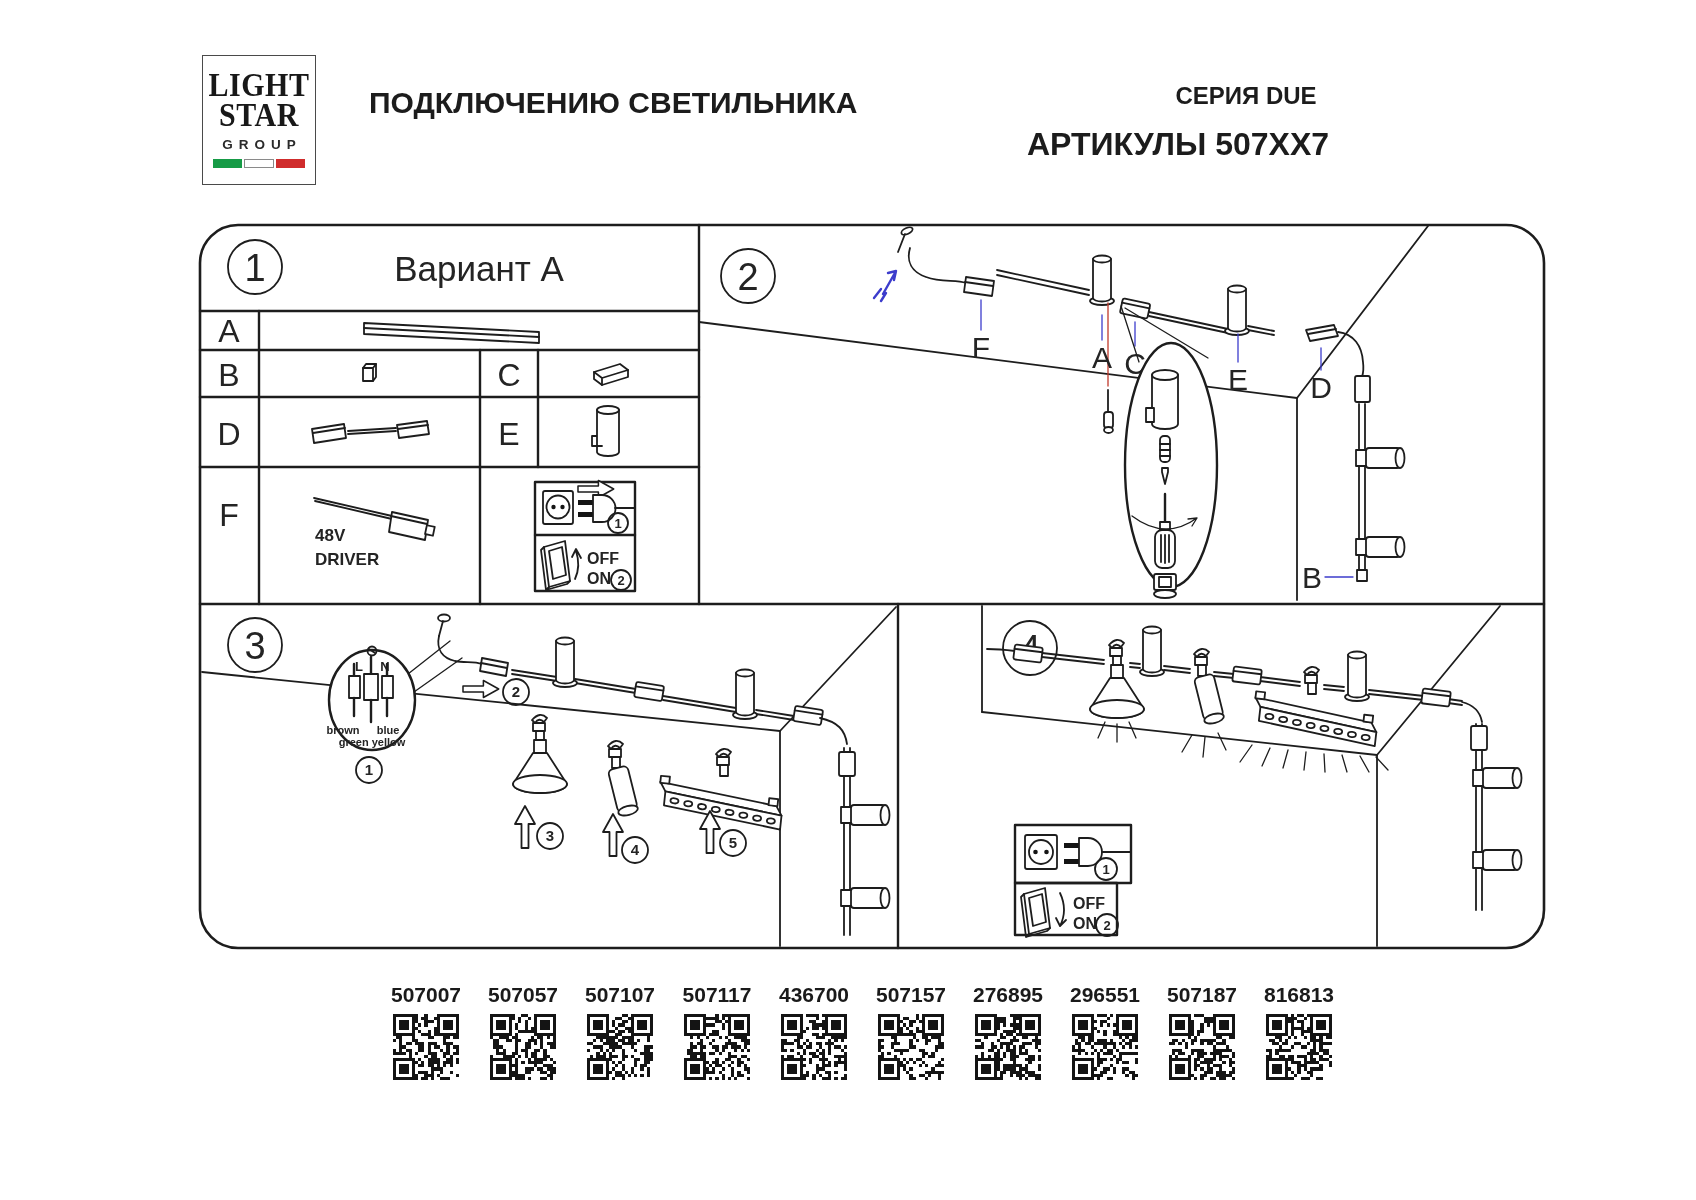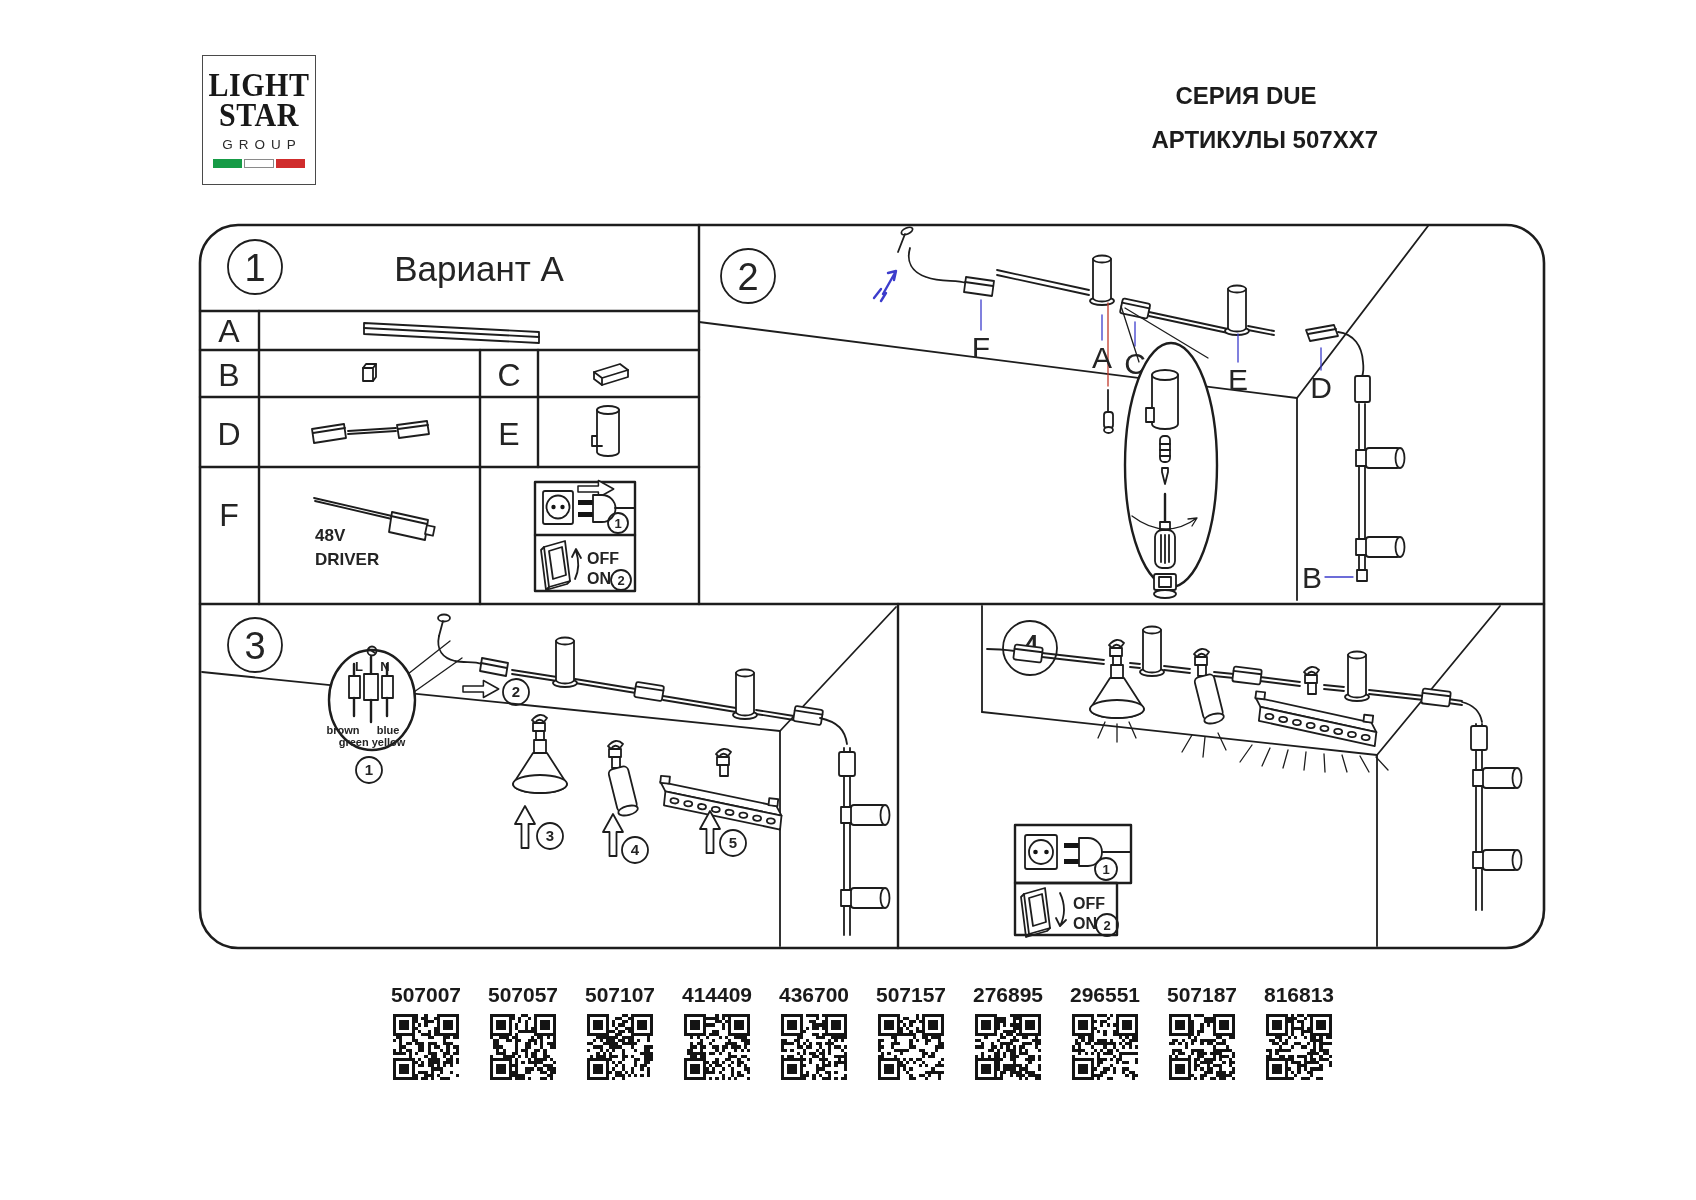--- a/index.html
+++ b/index.html
@@ -4,27 +4,27 @@
 <style>
   html,body{margin:0;padding:0;background:#fff;}
   .page{position:relative;width:1696px;height:1200px;background:#fff;overflow:hidden;
         font-family:"Liberation Sans","DejaVu Sans",sans-serif;color:#1f1f1f;margin-left:12px;}
   .abs{position:absolute;}
   
   .logo-box{left:190px;top:55px;width:114px;height:130px;border:1.6px solid #4a4a4a;
             display:flex;flex-direction:column;align-items:center;justify-content:flex-start;padding-top:14px;box-sizing:border-box;}
   .logo-word{font-family:"Liberation Serif","DejaVu Serif",serif;font-weight:700;font-size:30px;line-height:30px;
              letter-spacing:.5px;transform:scaleY(1.12);color:#181818;}
-  .logo-group{margin-top:7px;font-size:13.5px;letter-spacing:6px;color:#2a2a2a;padding-left:6px;}
+  .logo-group{margin-top:7px;font-size:13.5px;letter-spacing:6px;color:#2a2a2a;padding-left:6px;font-weight:bold;}
   .logo-flag{margin-top:7px;width:92px;height:9px;display:flex;gap:2px;}
   .logo-flag span{flex:1;}
   .doc-title{left:357px;top:80px;font-size:30px;font-weight:700;line-height:46px;color:#1c1c1c;}
   .hdr-right{font-weight:700;color:#1c1c1c;text-align:center;}
   .series{left:1074px;top:82px;width:320px;font-size:24px;}
-  .articles{left:966px;top:126px;width:400px;font-size:24px;text-align:right;}
+  .articles{left:966px;top:126px;width:400px;font-size:32px;}
   
   svg.diagram{left:0;top:0;}
   svg.diagram *{vector-effect:none;}
   svg.diagram path,svg.diagram line,svg.diagram rect,svg.diagram ellipse,svg.diagram circle,svg.diagram polyline{
       stroke:#1d1d1d;stroke-width:1.8;fill:none;stroke-linecap:round;stroke-linejoin:round;}
   svg.diagram .f{fill:#ffffff;}
   svg.diagram .blk{fill:#141414;stroke:none;}
   svg.diagram .thick{stroke-width:2.4;}
   svg.diagram .frame{stroke-width:2.6;}
   svg.diagram .thin{stroke-width:1.3;}
@@ -57,20 +57,21 @@
     <div class="logo-word">STAR</div>
     <div class="logo-group">GROUP</div>
     <div class="logo-flag">
       <span style="background:#169b46"></span>
       <span style="background:#fff;border:1px solid #8a8a8a;box-sizing:border-box"></span>
       <span style="background:#d02c2c"></span>
     </div>
   </div>
 
   <div class="abs doc-title">
+    <div>ПОДКЛЮЧЕНИЮ СВЕТИЛЬНИКА</div>
   </div>
 
   <div class="abs hdr-right series">СЕРИЯ DUE</div>
   <div class="abs hdr-right articles">АРТИКУЛЫ 507XX7</div>
 
   <svg class="abs diagram" width="1696" height="1200" viewBox="0 0 1696 1200">
     <defs>
       <g id="ecyl">
         <ellipse class="f" cx="0" cy="8" rx="12" ry="4"></ellipse>
         <path class="f" d="M -9,-34 L -9,5 A 9,3.5 0 0 0 9,5 L 9,-34"></path>
@@ -927,21 +928,21 @@
           <rect x="34.57142857142857" y="59.714285714285715" width="3.142857142857143" height="3.142857142857143" fill="#141414"></rect>
           <rect x="40.857142857142854" y="59.714285714285715" width="3.142857142857143" height="3.142857142857143" fill="#141414"></rect>
           <rect x="47.14285714285714" y="59.714285714285715" width="3.142857142857143" height="3.142857142857143" fill="#141414"></rect>
           <rect x="53.42857142857143" y="59.714285714285715" width="3.142857142857143" height="3.142857142857143" fill="#141414"></rect>
           <rect x="59.714285714285715" y="59.714285714285715" width="3.142857142857143" height="3.142857142857143" fill="#141414"></rect>
           <rect x="25.142857142857142" y="62.857142857142854" width="3.142857142857143" height="3.142857142857143" fill="#141414"></rect>
           <rect x="34.57142857142857" y="62.857142857142854" width="3.142857142857143" height="3.142857142857143" fill="#141414"></rect>
         </svg>
       </div>
       <div class="qr-cell" style="left: 660px;">
-        <div class="qr-label">414409</div>
+        <div class="qr-label">507117</div>
         <svg width="66" height="66" shape-rendering="crispEdges">
           <rect x="0" y="0" width="22" height="22" fill="#141414"></rect>
           <rect x="3.142857142857143" y="3.142857142857143" width="15.714285714285714" height="15.714285714285714" fill="#fff"></rect>
           <rect x="6.285714285714286" y="6.285714285714286" width="9.428571428571429" height="9.428571428571429" fill="#141414"></rect>
           <rect x="44" y="0" width="22" height="22" fill="#141414"></rect>
           <rect x="47.14285714285714" y="3.142857142857143" width="15.714285714285714" height="15.714285714285714" fill="#fff"></rect>
           <rect x="50.285714285714285" y="6.285714285714286" width="9.428571428571429" height="9.428571428571429" fill="#141414"></rect>
           <rect x="0" y="44" width="22" height="22" fill="#141414"></rect>
           <rect x="3.142857142857143" y="47.14285714285714" width="15.714285714285714" height="15.714285714285714" fill="#fff"></rect>
           <rect x="6.285714285714286" y="50.285714285714285" width="9.428571428571429" height="9.428571428571429" fill="#141414"></rect>

